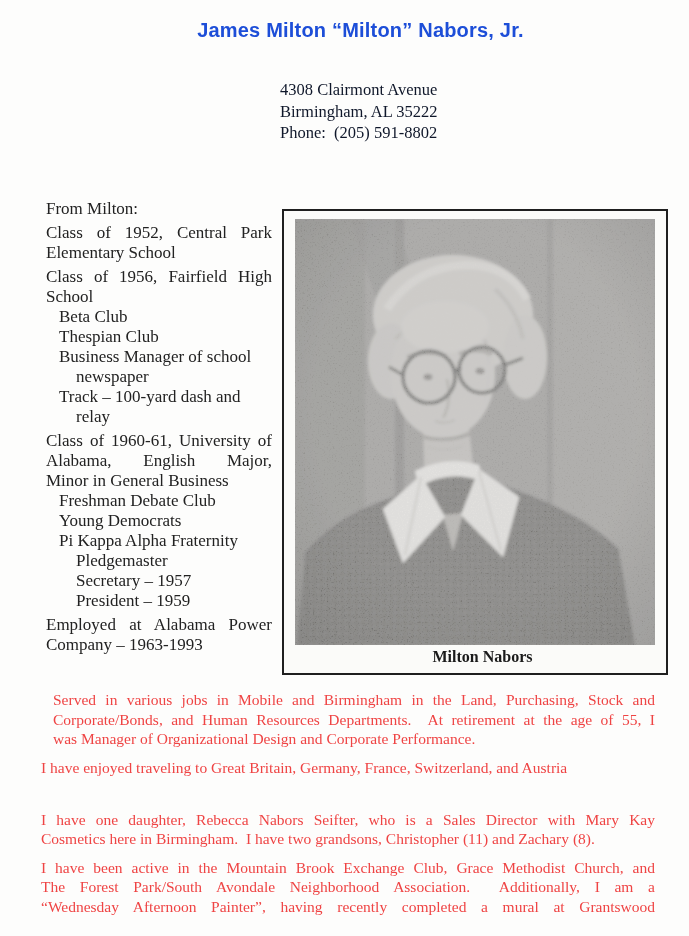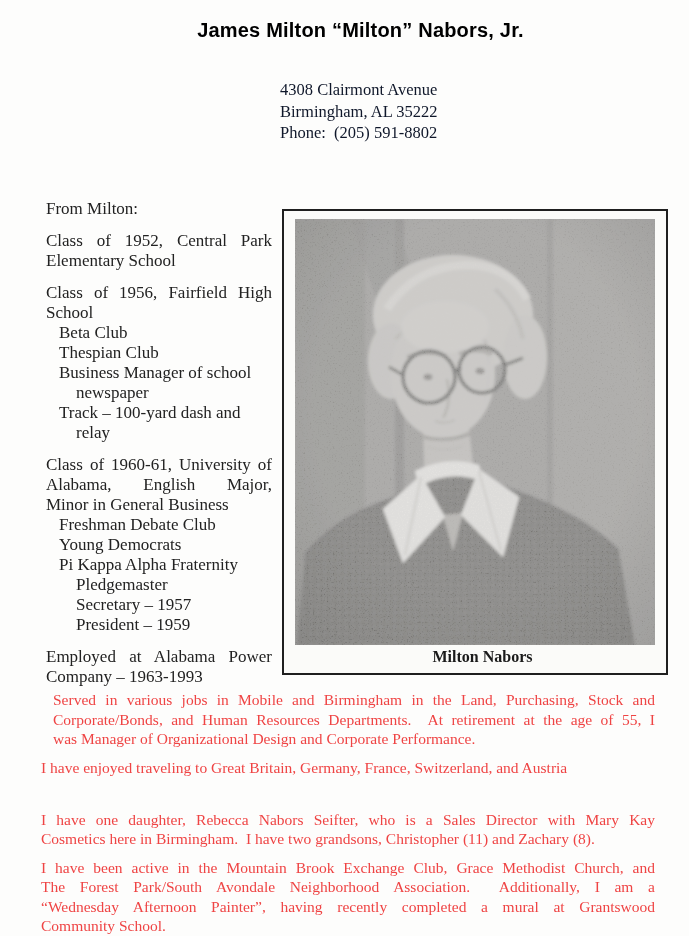--- a/index.html
+++ b/index.html
@@ -5,37 +5,37 @@
   html,body{margin:0;padding:0;}
   body{
     width:689px;height:936px;position:relative;overflow:hidden;
     background:#fdfdfc;color:#1e1e1e;
     font-family:"Liberation Serif", serif;
   }
   .page-title{
     position:absolute;top:19px;left:0;width:689px;box-sizing:border-box;
     padding-left:32px;text-align:center;
     font-family:"Liberation Sans", sans-serif;
-    font-weight:bold;font-size:20px;color:#000000;letter-spacing:0.2px;
+    font-weight:bold;font-size:20px;color:#1d4ed8;letter-spacing:0.2px;
   }
   .address-block{
     position:absolute;left:280px;top:79px;
     font-size:16.5px;line-height:21.5px;color:#0f172a;
   }
   .left-column{
     position:absolute;left:46px;top:199px;width:226px;
     font-size:17px;line-height:20px;color:#222;
   }
   .body-text{
     position:absolute;left:41px;top:690px;width:614px;
     font-size:15.5px;line-height:19.5px;color:#ef4444;
   }
   .line{white-space:normal;}
   .jst{text-align:justify;text-align-last:justify;}
-  .gap{margin-top:12px;}
+  .gap{margin-top:4px;}
   .ind1{padding-left:13px;}
   .ind2{padding-left:30px;}
   .p-a{padding-left:12px;}
   .p-b{margin-top:9.5px;}
   .p-c{margin-top:32px;}
   .p-d{margin-top:9px;}
   .photo-frame{
     position:absolute;left:282px;top:209px;width:386px;height:466px;
     box-sizing:border-box;border:2px solid #1f1f1f;background:#fbfbf9;
   }
@@ -175,15 +175,14 @@
       <div class="line">I have enjoyed traveling to Great Britain, Germany, France, Switzerland, and Austria</div>
     </div>
   <div class="para p-c">
       <div class="line jst">I have one daughter, Rebecca Nabors Seifter, who is a Sales Director with Mary Kay</div>
       <div class="line">Cosmetics here in Birmingham.&nbsp; I have two grandsons, Christopher (11) and Zachary (8).</div>
     </div>
   <div class="para p-d">
       <div class="line jst">I have been active in the Mountain Brook Exchange Club, Grace Methodist Church, and</div>
       <div class="line jst">The Forest Park/South Avondale Neighborhood Association.&nbsp; Additionally, I am a</div>
       <div class="line jst">“Wednesday Afternoon Painter”, having recently completed a mural at Grantswood</div>
-      <div class="line">Community School.</div>
     </div>
 </div>
 
 </body></html>

